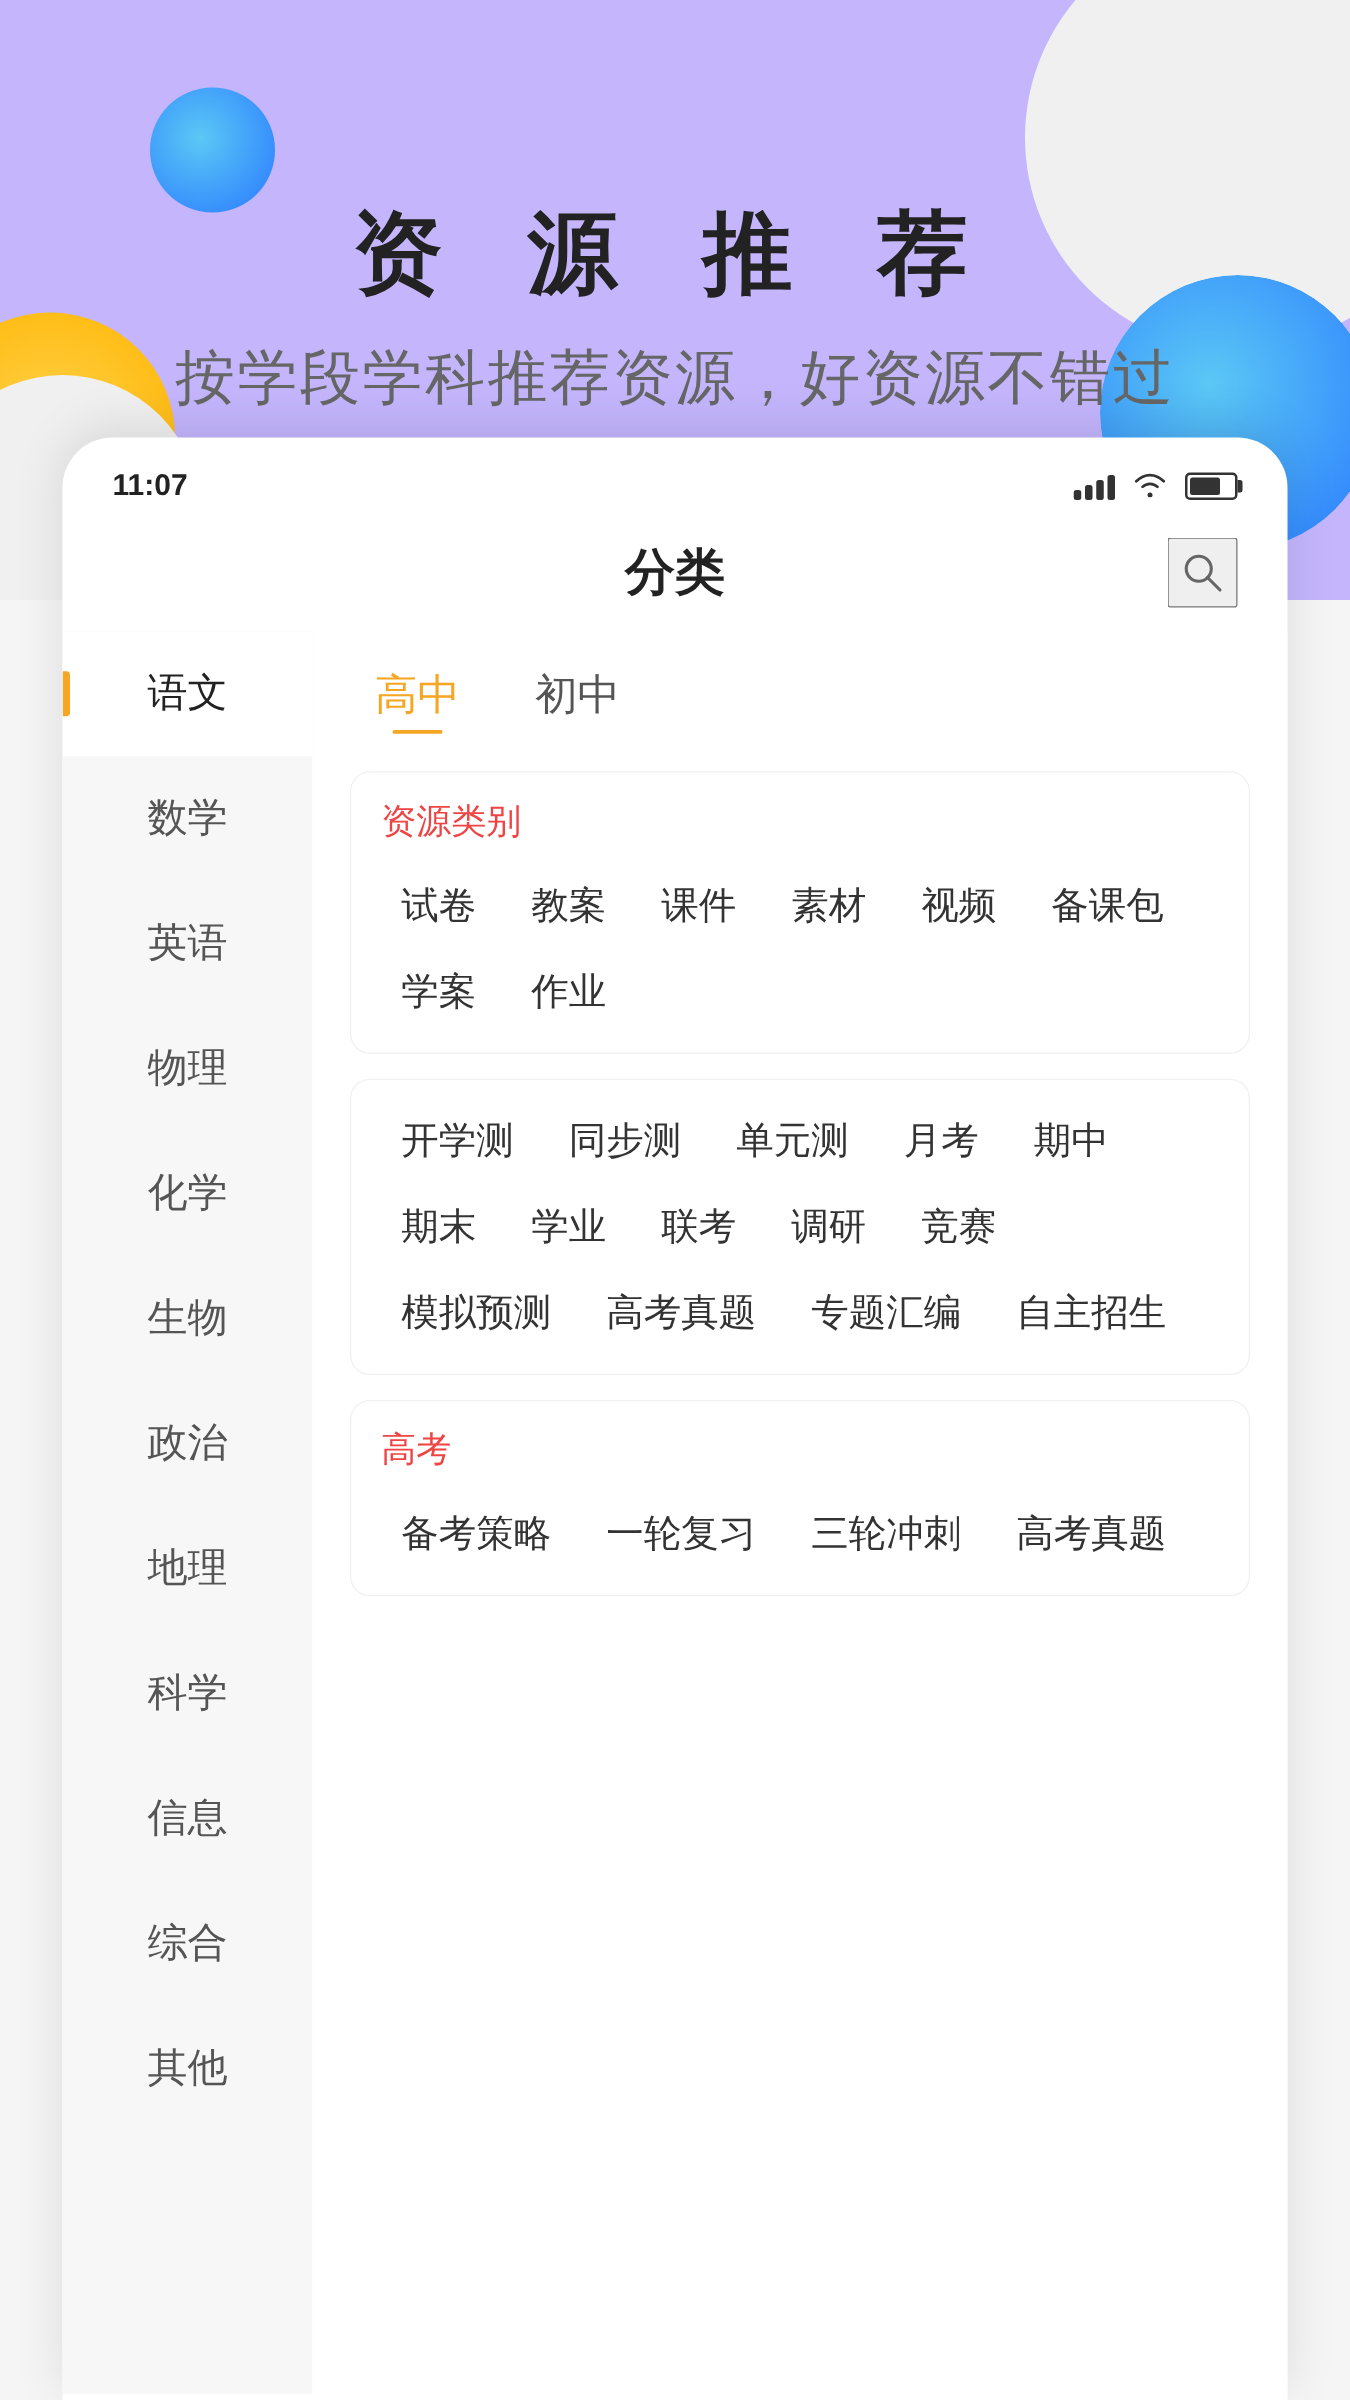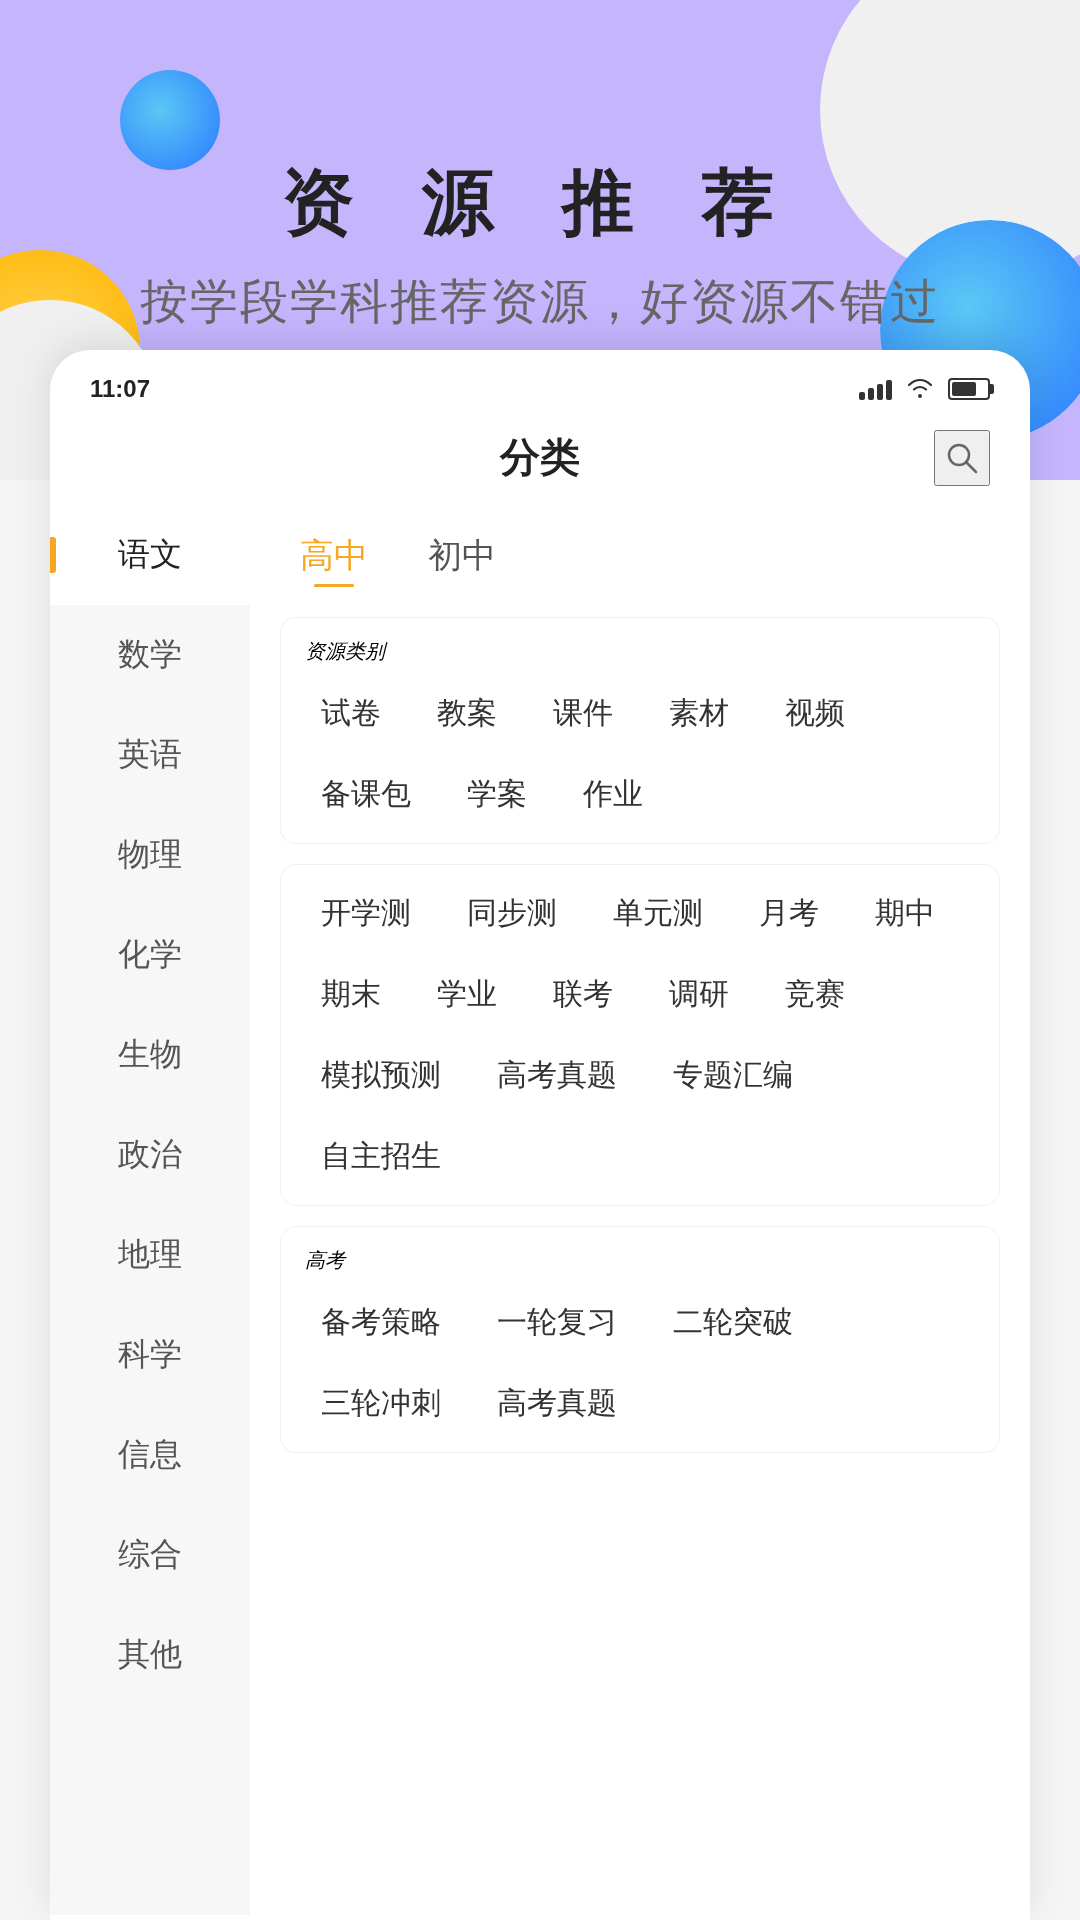--- a/index.html
+++ b/index.html
@@ -301,30 +301,29 @@
     
     .section {
       margin: 20px 10px;
       background: #fff;
       border-radius: 16px;
       padding: 20px 24px;
       border: 1px solid #f0f0f0;
     }
 
     .section-title {
-      font-size: 20px;
-      color: #000000;
+      font-size: 28px;
+      color: #ef4444;
       margin-bottom: 20px;
-      font-style: italic;
     }
 
     .tags {
       display: flex;
       flex-wrap: wrap;
-      gap: 24px;
+      gap: 12px;
     }
 
     .tag {
       font-size: 30px;
       color: #333;
       padding: 8px 16px;
       cursor: pointer;
     }
   </style>
 </head>
@@ -428,21 +427,20 @@
               <span class="tag">高考真题</span>
               <span class="tag">专题汇编</span>
               <span class="tag">自主招生</span>
             </div>
           </div>
           <div class="section">
             <div class="section-title">高考</div>
             <div class="tags">
               <span class="tag">备考策略</span>
               <span class="tag">一轮复习</span>
-              <span class="tag">二轮突破</span>
               <span class="tag">三轮冲刺</span>
               <span class="tag">高考真题</span>
             </div>
           </div>
         </div>
 
     </div>
   </div>
 </div>
 

